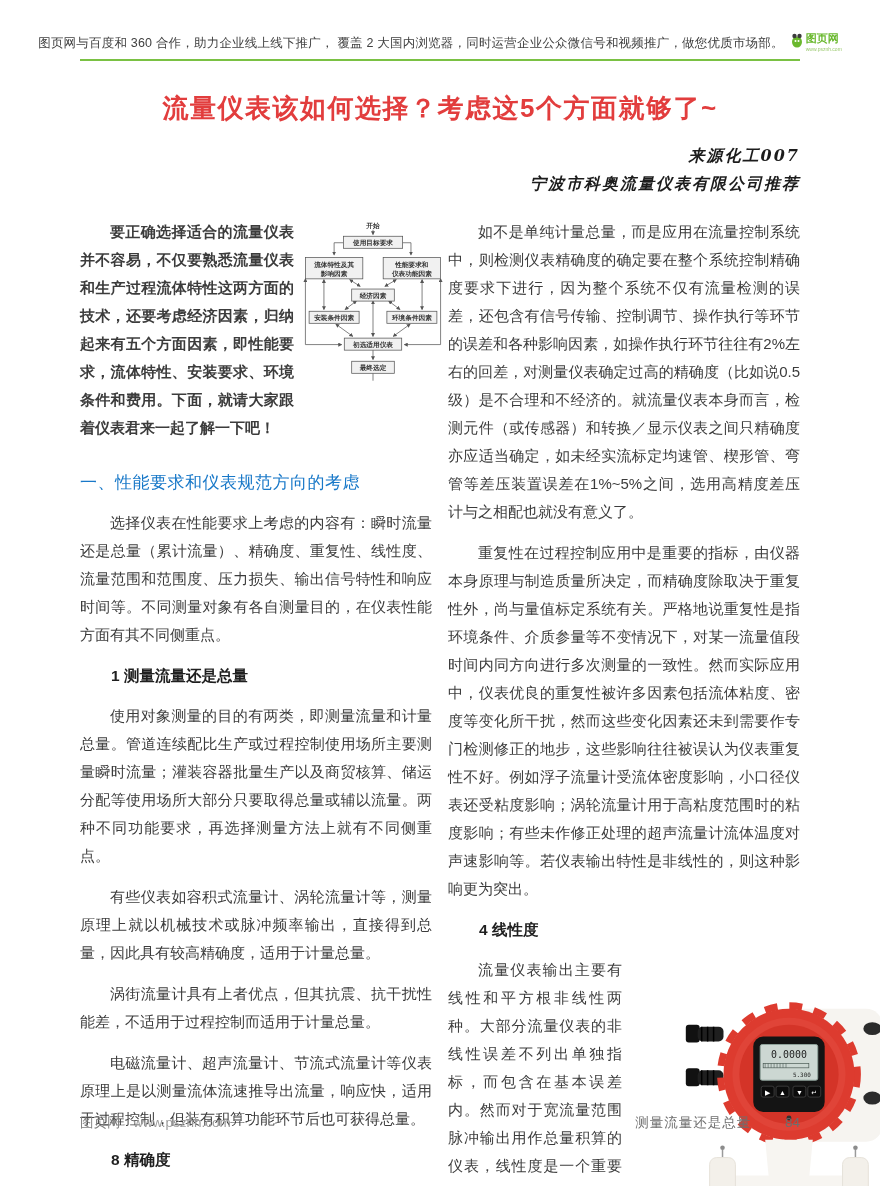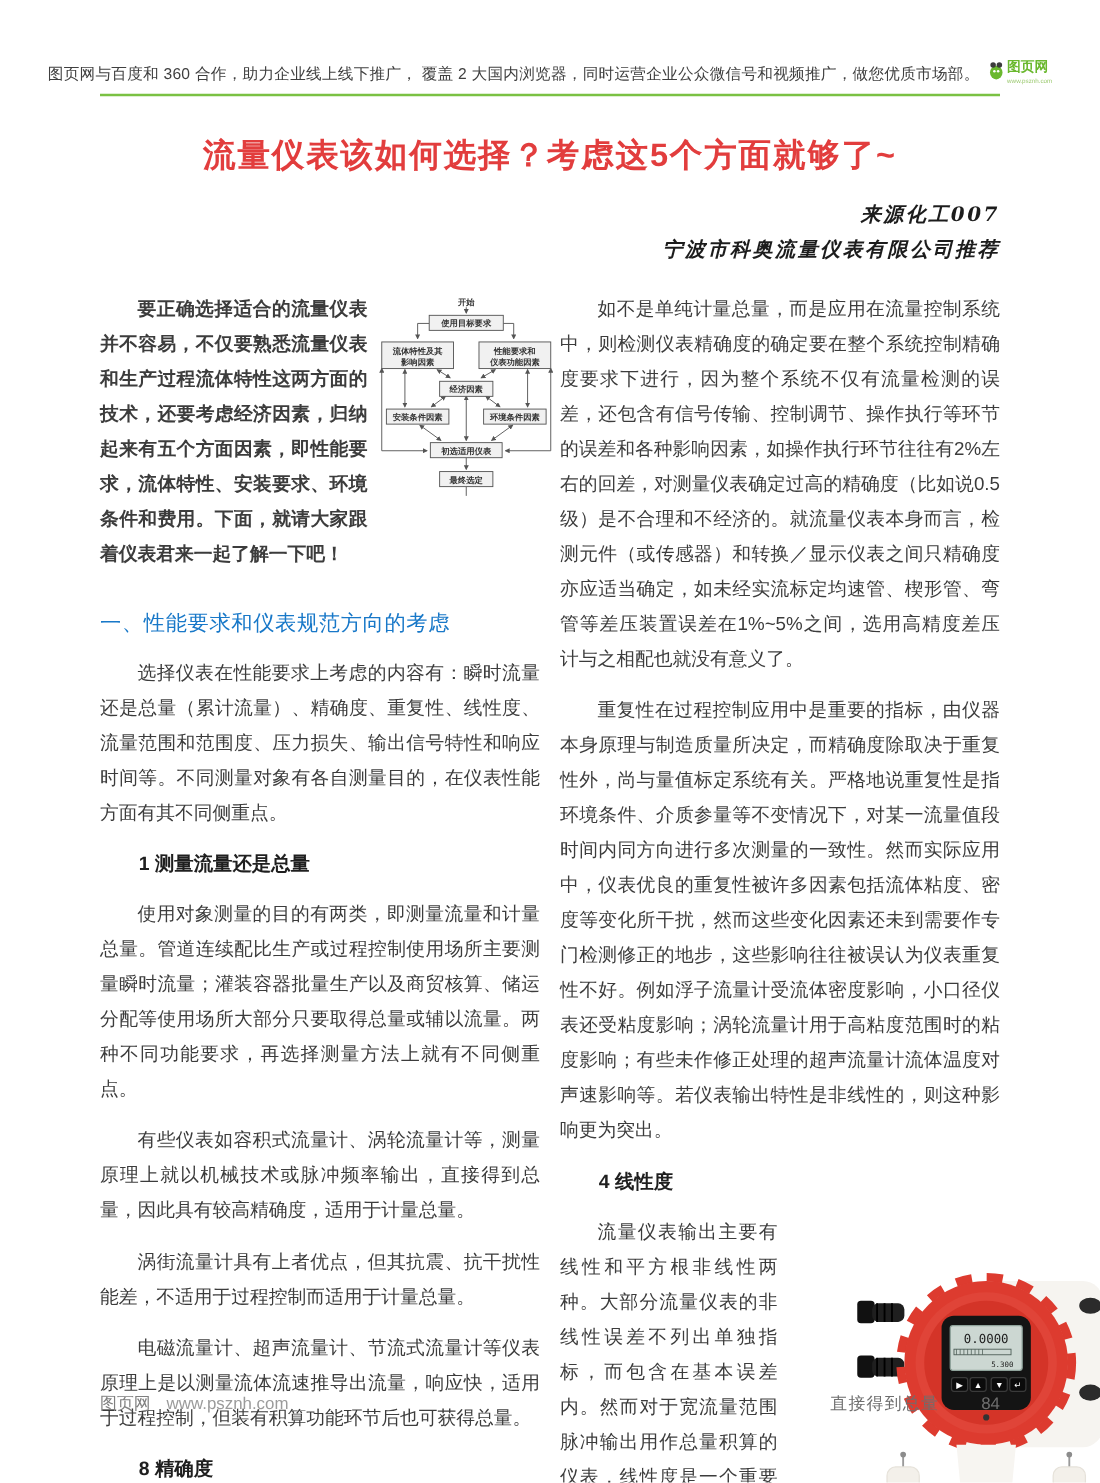--- a/index.html
+++ b/index.html
@@ -2,21 +2,21 @@
 <html><head>
 <meta charset="utf-8">
 <style>
   html,body{margin:0;padding:0;}
   body{
     width:880px;height:1186px;background:#ffffff;position:relative;overflow:hidden;
     font-family:"Liberation Sans","DejaVu Sans",sans-serif;color:#3c3c3c;
   }
   .page{padding:0 80px;}
   
-  .top-bar{padding-top:44px;}
+  .top-bar{padding-top:28px;}
   .top-bar-inner{
     display:flex;align-items:flex-end;justify-content:center;gap:6px;
     border-bottom:2px solid #7ac143;padding-bottom:7px;
   }
   .promo{font-size:12.5px;color:#3f3f3f;letter-spacing:0.2px;white-space:nowrap;}
   .logo{display:flex;align-items:center;gap:2px;}
   .logo-text{font-size:11px;font-weight:bold;color:#6ab82e;line-height:10px;}
   .logo-sub{font-size:5px;color:#9bc96f;display:block;letter-spacing:0;}
   
   .title{
@@ -225,16 +225,16 @@
     </div>
   </div>
 </div>
 
 <div class="footer">
   <div>
     <span class="brand">图页网</span>
     <span class="url">www.psznh.com</span>
   </div>
   <div>
-    <span class="journal">直接得到总量</span>
+    <span class="journal">测量流量还是总量</span>
     <span class="pagenum">84</span>
   </div>
 </div>
 
 </body></html>

